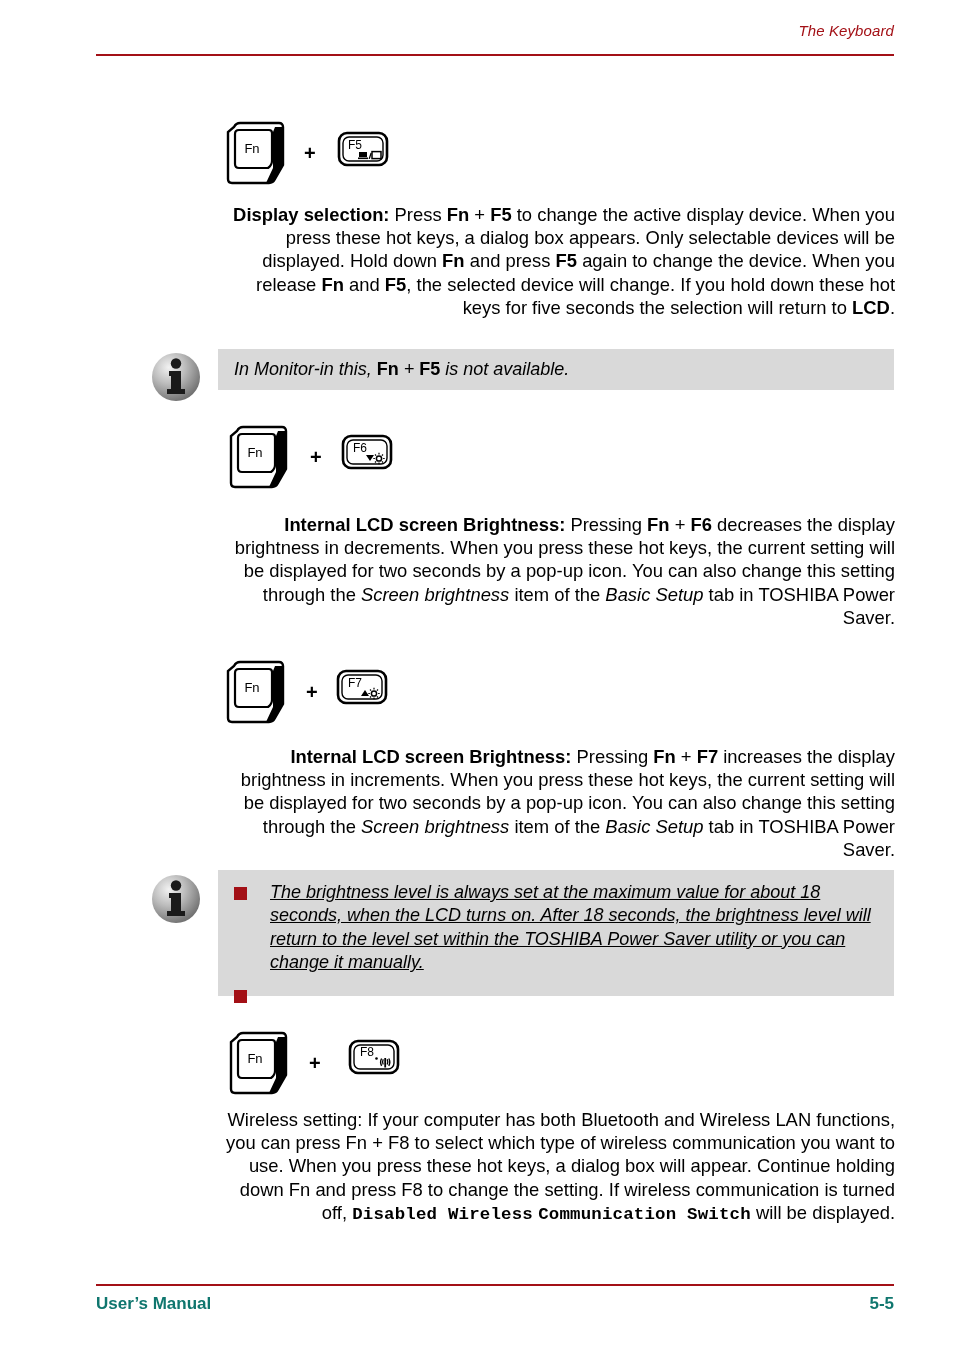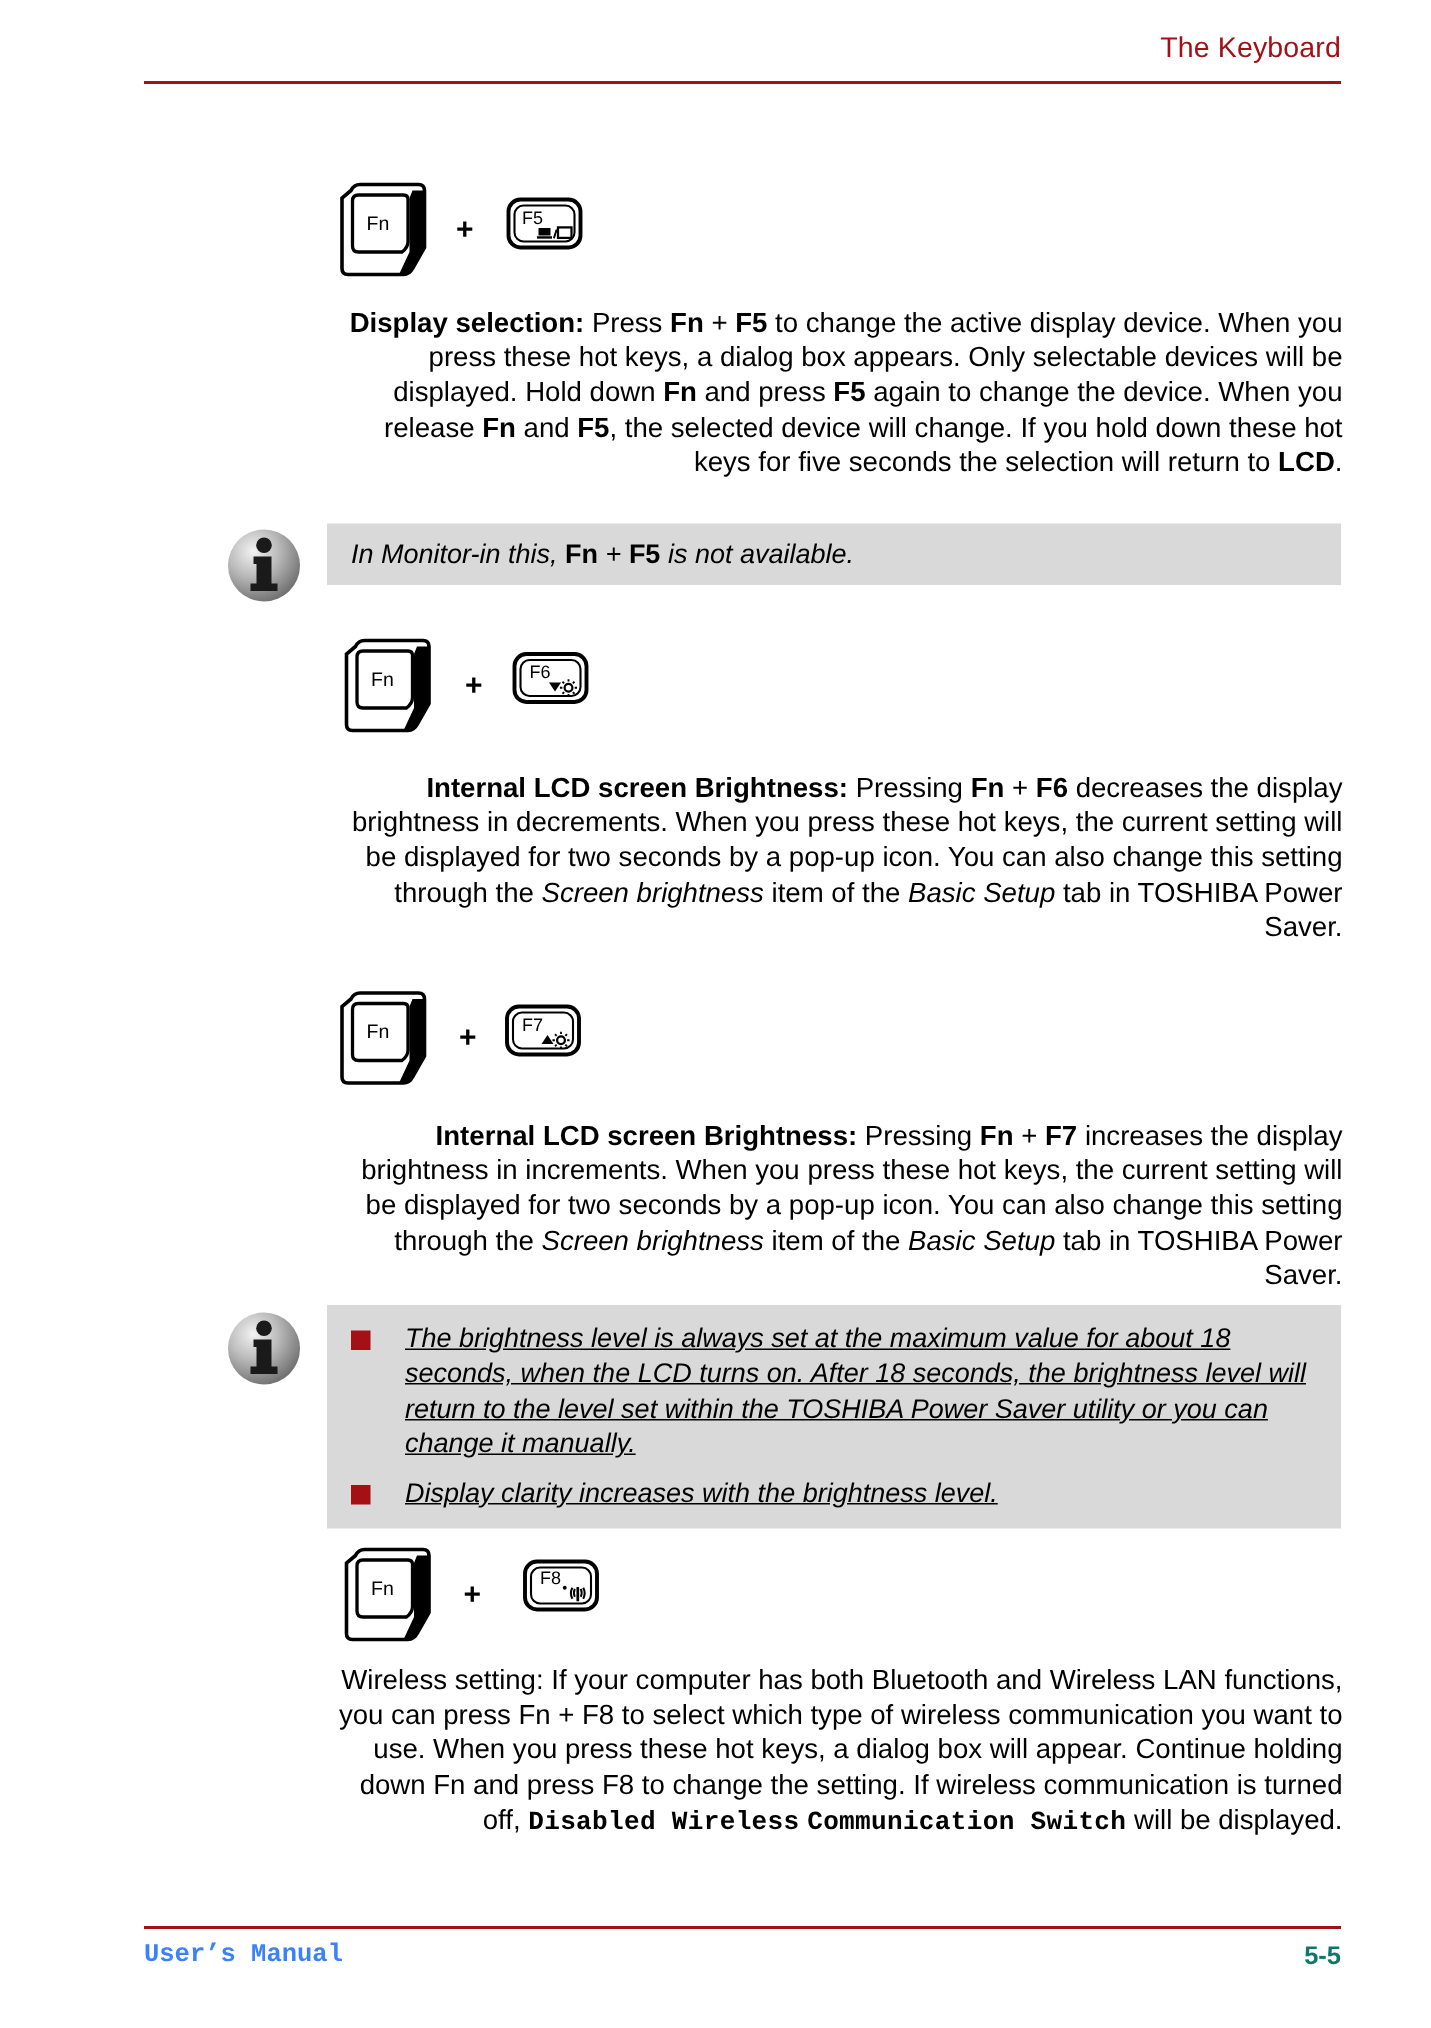--- a/index.html
+++ b/index.html
@@ -28,24 +28,25 @@
     position: absolute;
     left: 96px;
     top: 22px;
     width: 798px;
     height: 34px;
   }
   .header-title {
     position: absolute;
     right: 0;
     top: 0;
-    font-size: 19px;
+    font-size: 15px;
     color: #a31016;
     letter-spacing: 0.1px;
     white-space: nowrap;
+    font-style: italic;
   }
   .header-rule {
     position: absolute;
     left: 0;
     right: 0;
     top: 32px;
     height: 2px;
     background: #a31016;
   }
 
@@ -62,23 +63,22 @@
     left: 0; right: 0; top: 0;
     height: 2px;
     background: #a31016;
   }
   .footer-left {
     position: absolute;
     left: 0;
     top: 10px;
     font-size: 17px;
     font-weight: bold;
-    color: #3b82f6;
+    color: #0f766e;
     white-space: nowrap;
-    font-family: Liberation Mono, monospace;
   }
   .footer-right {
     position: absolute;
     right: 0;
     top: 10px;
     font-size: 17px;
     font-weight: bold;
     color: #0f766e;
     white-space: nowrap;
   }
@@ -316,21 +316,20 @@
     </svg>
   </div>
   <div class="note" style="top:870px;">
     <div class="note-list">
       <div class="note-li">
         <span class="note-bullet"></span>
         <span><i>The brightness level is always set at the maximum value for about 18 seconds, when the LCD turns on. After 18 seconds, the brightness level will return to the level set within the TOSHIBA Power Saver utility or you can change it manually.</i></span>
       </div>
       <div class="note-li">
         <span class="note-bullet"></span>
-        <span><i>Display clarity increases with the brightness level.</i></span>
       </div>
     </div>
   </div>
 
   <div class="keyrow" style="left:228px; top:1026px;">
     <div class="fnkey" style="left:0px; top:2px;">
       <svg width="62" height="68" viewBox="0 0 62 68">
         <path d="M3 14 L3 61 Q3 65 7 65 L44 65 Q48 65 50 61 L58 47 L58 9 Q58 5 54 5 L15 5 Q11 5 9 9 Z" fill="#ffffff" stroke="#000000" stroke-width="2.4"></path>
         <path d="M50 9 L58 9 L58 47 L50 61 Q48 65 44 65 L41 65 L48 50 L48 14 Z" fill="#000000"></path>
         <path d="M10 16 Q10 12 14 12 L44 12 Q47 12 47 15 L47 43 Q47 47 43 50 L14 50 Q10 50 10 46 Z" fill="#ffffff" stroke="#000000" stroke-width="2.2"></path>

